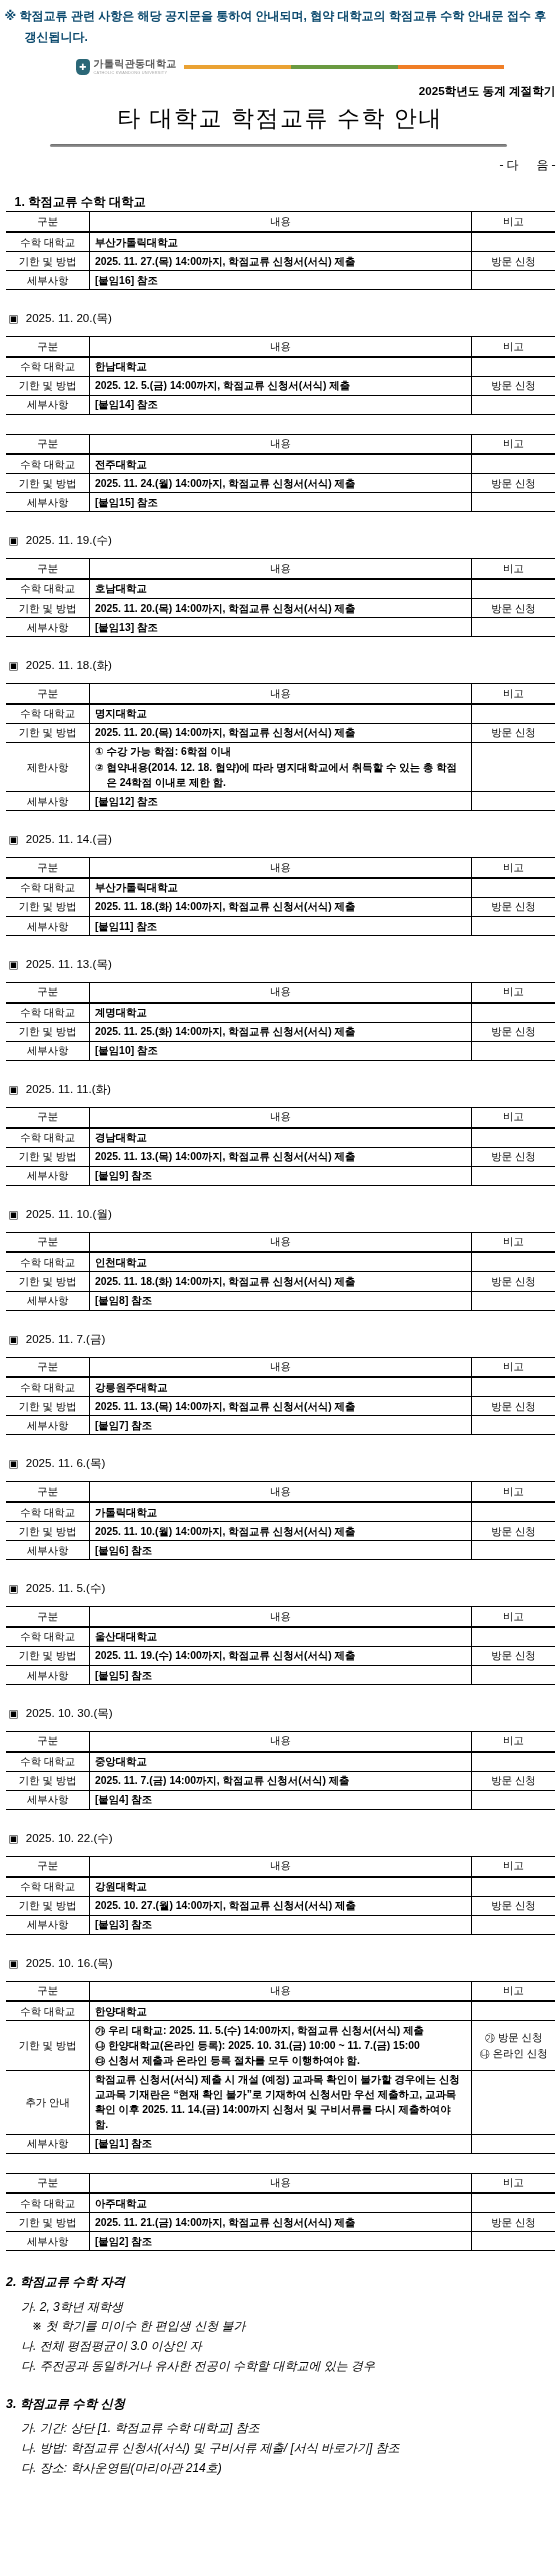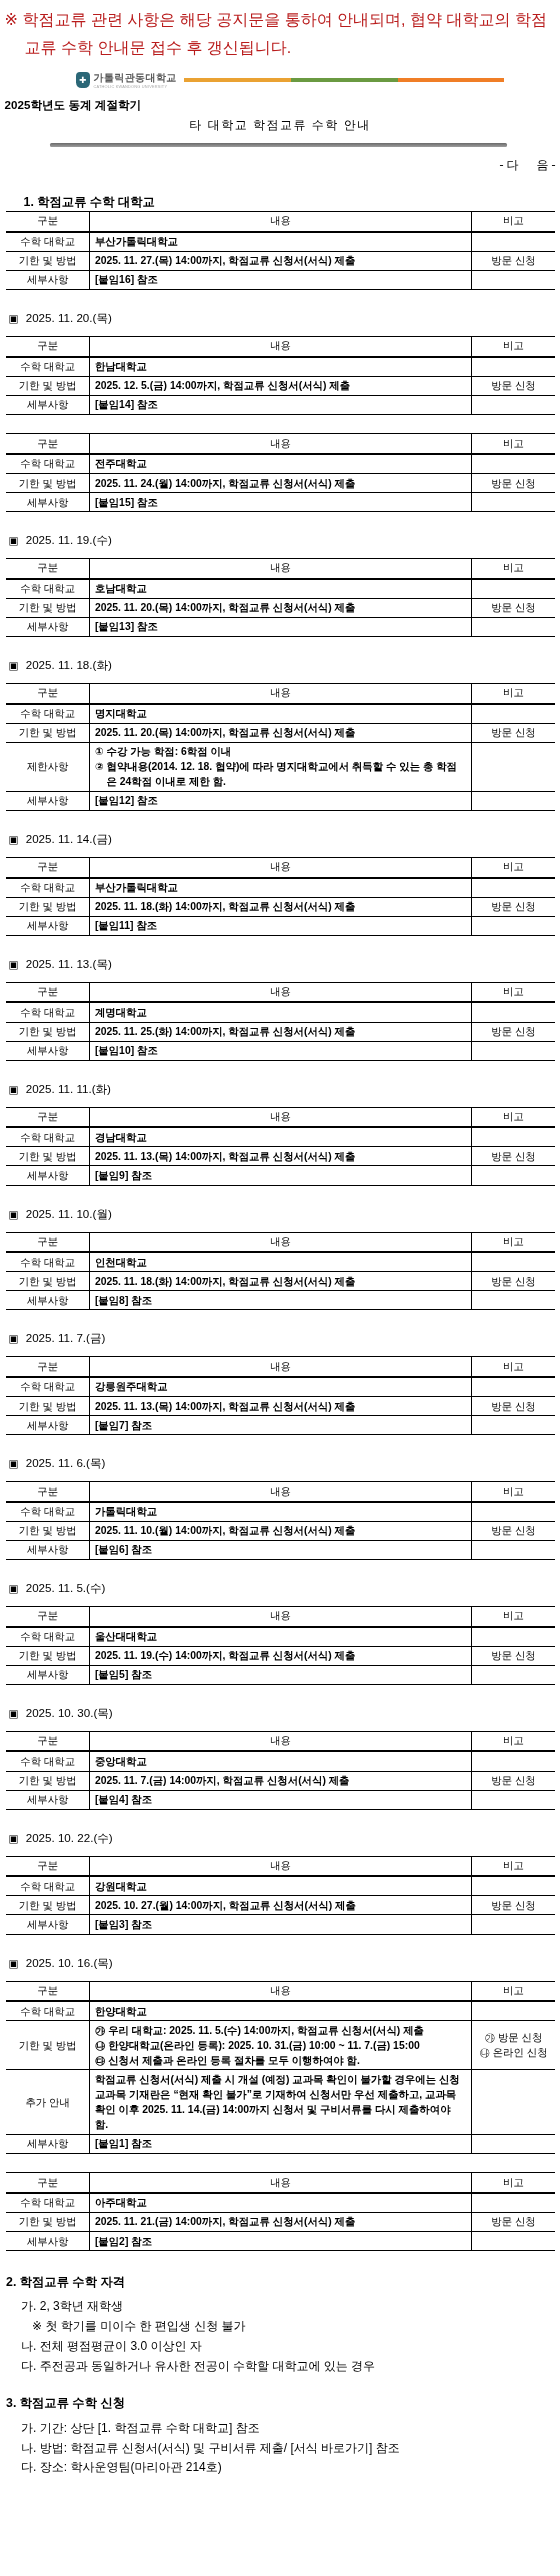--- a/index.html
+++ b/index.html
@@ -1,54 +1,54 @@
 <!DOCTYPE html>
 <html style="font-size:12.3px"><head>
 <meta charset="utf-8">
 <style>
   html,body { margin:0; padding:0; background:#fff; }
   body { width:560px; font-family:"Liberation Sans","DejaVu Sans",sans-serif; color:#000; }
   .page { padding:4.6px 4.6px 12.3px 4.6px; }
 
-  .top-notice { color:#b91c1c; font-weight:normal; font-size:16px; line-height:1.72;
+  .top-notice { color:#0c4a6e; font-weight:bold; font-size:12px; line-height:1.72;
                 padding-left:20px; text-indent:-20px; margin:1.5px 0 9.3px 0; }
 
   .header { margin-top:9.3px; }
   .logo-row { display:flex; align-items:center; margin-left:71px; margin-right:51px; height:20px; }
   .logo-mark { width:14px; height:16px; background:#2b6777; border-radius:3.9px 3.9px 5.4px 5.4px;
                color:#fff; font-size:8.5px; line-height:16px; text-align:center; flex:0 0 auto; }
   .logo-text { margin-left:3.9px; flex:0 0 auto; }
   .logo-kr { font-size:10px; font-weight:bold; color:#5a5a5a; line-height:1.15; letter-spacing:0.4px; }
   .logo-en { font-size:3.9px; color:#a9a9a9; letter-spacing:0.2px; }
   .color-bar { display:flex; height:3.9px; flex:1 1 auto; margin-left:7.7px; }
   .color-bar span { flex:1 1 0; }
-  .semester { text-align:left; font-weight:bold; font-size:11.6px; margin-top:7.7px; }
-  .main-title { text-align:center; font-size:12px; margin-top:3.9px; letter-spacing:1.5px; }
+  .semester { text-align:right; font-weight:bold; font-size:11.6px; margin-top:7.7px; }
+  .main-title { text-align:center; font-size:23px; margin-top:3.9px; letter-spacing:1.5px; }
   .divider { height:3.9px; background:linear-gradient(#6a6a6a,#9d9d9d); margin:9.3px 48px 0 45px; border-radius:1.5px; }
 
   .intro { font-size:12px; margin:26px 0 0 1.5px; }
   .daeum { text-align:right; font-size:12px; margin-top:10px; white-space:pre;font-family:Liberation Serif, serif; }
 
-  .sec1-heading { font-size:12.3px; font-weight:bold; margin:20px 0 0 19px; }
+  .sec1-heading { font-size:12.3px; font-weight:bold; margin:20px 0 0 10px; }
 
   .date-heading { font-size:11.6px; margin:21px 0 10px 3.9px; }
   .date-heading .bullet { margin-right:7px; font-size:10.8px; }
 
   table.xtable { width:549px; border-collapse:collapse; border-top:1.5px solid #000;
                  border-bottom:1.5px solid #000; margin-left:1.5px; font-size:10.4px; table-layout:fixed; }
   table.xtable + table.xtable { margin-top:18.5px; }
   .xtable th { font-weight:normal; border-bottom:2.3px double #000; padding:2.3px 3.1px; }
   .xtable td { border-bottom:0.8px solid #000; padding:1.5px 4.6px; line-height:1.45; }
   .xtable tr:last-child td { border-bottom:none; }
   .xtable .c-label { width:77px; text-align:center; border-right:0.8px solid #000; }
   .xtable .c-note  { width:77px; text-align:center; border-left:0.8px solid #000; }
   .xtable td.c-content { font-weight:bold; }
   .xtable .hang { padding-left:11.6px; text-indent:-11.6px; }
 
-  .doc-sections { margin-top:23px; }
+  .doc-sections { margin-top:23px;font-style:italic; }
   .doc-section h2 { font-size:12.3px; margin:18.5px 0 6.2px 1.5px; }
   .doc-section .line { font-size:12px; line-height:1.66; }
   .lv1 { padding-left:35px; text-indent:-18.5px; }
   .lv2 { padding-left:46px; text-indent:-18.5px; }
 </style>
 </head>
 <body>
 
 <div class="page">
 

